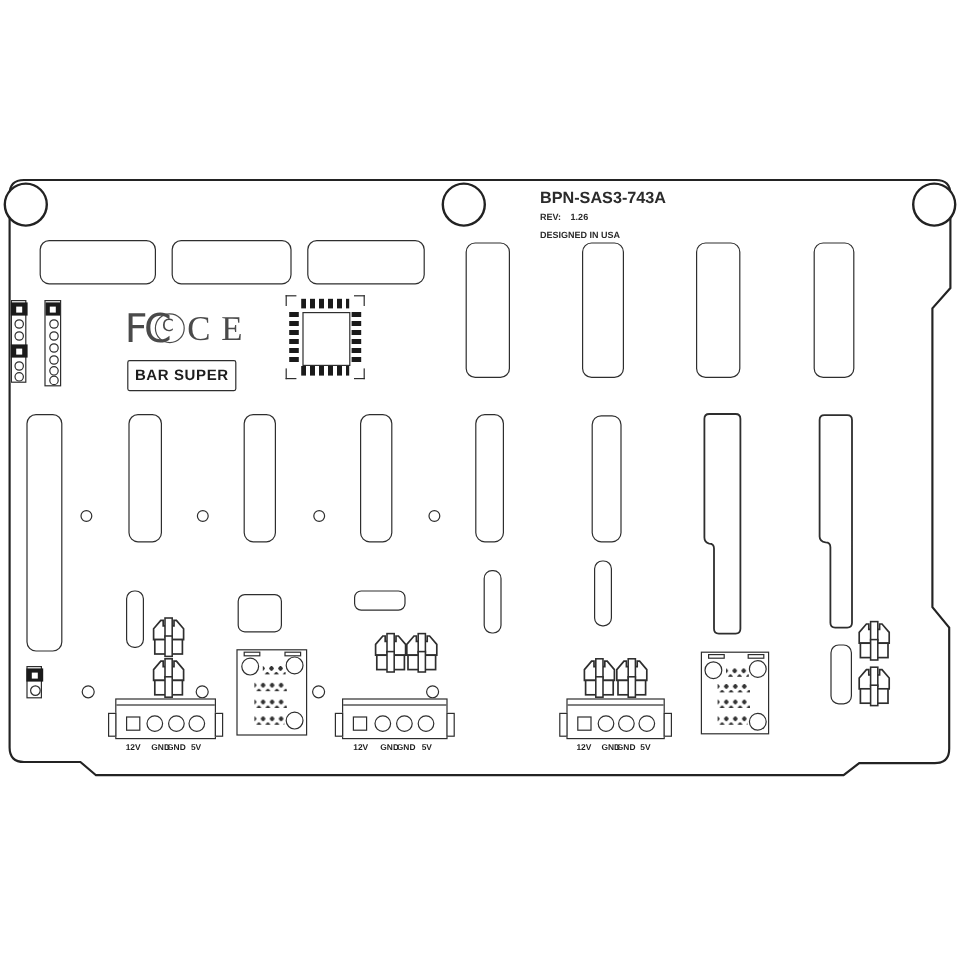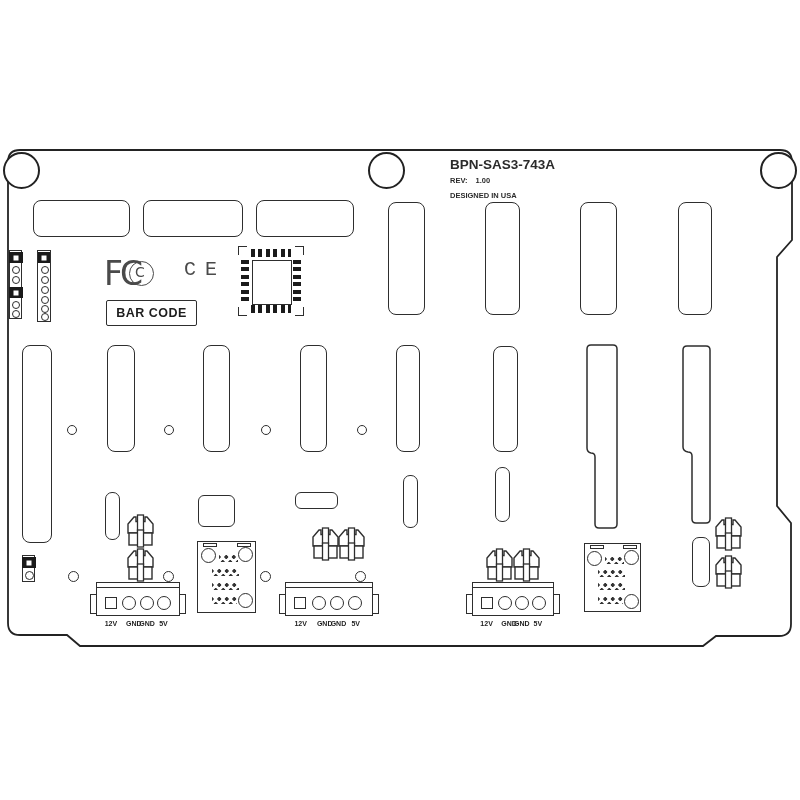--- a/index.html
+++ b/index.html
@@ -23,22 +23,22 @@
   .model{font-size:13.5px;font-weight:bold;letter-spacing:0;}
   .rev{font-size:7.5px;font-weight:bold;margin-top:4px;}
   .rev .val{margin-left:8px;}
   .origin{font-size:7.5px;font-weight:bold;margin-top:6px;}
   
   .fcc{position:absolute;left:104px;top:254px;width:58px;height:40px;color:#4a4a4a;}
   .fcc .f{position:absolute;left:0;top:0;font-size:33px;font-family:"DejaVu Sans",sans-serif;}
   .fcc .c{position:absolute;left:16px;top:0;font-size:33px;font-family:"DejaVu Sans",sans-serif;}
   .fcc .ring{position:absolute;left:25px;top:7px;width:23px;height:23px;border:1.5px solid #4a4a4a;border-radius:50%;}
   .fcc .c2{position:absolute;left:5px;top:2px;font-size:14px;font-family:"DejaVu Sans",sans-serif;}
-  .ce{position:absolute;left:156px;top:258px;font-size:20px;color:#4a4a4a;letter-spacing:9px;
-      font-family:Liberation Mono, monospace;margin-left:28px;}
+  .ce{position:absolute;left:156px;top:258px;font-size:29px;color:#4a4a4a;letter-spacing:9px;
+      font-family:Liberation Serif, serif;}
   .barcode{position:absolute;left:106px;top:300px;width:89px;height:24px;border:1.5px solid #2e2e2e;
            border-radius:2px;display:flex;align-items:center;justify-content:center;
            font-size:12.5px;font-weight:bold;letter-spacing:0.5px;color:#1d1d1d;background:#fff;}
   
   .qfp{position:absolute;left:238px;top:246px;width:66px;height:70px;}
   .qfp .br{position:absolute;width:8px;height:8px;border:0 solid #2e2e2e;}
   .qfp .tl{left:0;top:0;border-left-width:1.5px;border-top-width:1.5px;}
   .qfp .tr{right:0;top:0;border-right-width:1.5px;border-top-width:1.5px;}
   .qfp .bl{left:0;bottom:0;border-left-width:1.5px;border-bottom-width:1.5px;}
   .qfp .brr{right:0;bottom:0;border-right-width:1.5px;border-bottom-width:1.5px;}
@@ -96,21 +96,21 @@
   </svg>
 
   <div class="mount" style="left:3px;top:152px;width:37px;height:37px;"></div>
   <div class="mount" style="left:368px;top:152px;width:37px;height:37px;"></div>
   <div class="mount" style="left:760px;top:152px;width:37px;height:37px;"></div>
 
 
   <div class="titleblock">
     <div class="model">BPN-SAS3-743A</div>
     <div class="rev">
-      <span>REV:</span><span class="val">1.00</span>
+      <span>REV:</span><span class="val">1.26</span>
     </div>
     <div class="origin">DESIGNED IN USA</div>
   </div>
 
   <div class="slot" style="left:33px;top:200px;width:97px;height:37px;"></div>
   <div class="slot" style="left:143px;top:200px;width:100px;height:37px;"></div>
   <div class="slot" style="left:256px;top:200px;width:98px;height:37px;"></div>
 
   <div class="slot" style="left:388px;top:202px;width:37px;height:113px;"></div>
   <div class="slot" style="left:485px;top:202px;width:35px;height:113px;"></div>
@@ -144,21 +144,21 @@
 
   <div class="fcc">
     <span class="f">F</span>
     <span class="c">C</span>
     <span class="ring">
         <span class="c2">C</span>
       </span>
   </div>
   <div class="ce">CE</div>
 
-  <div class="barcode">BAR CODE</div>
+  <div class="barcode">BAR SUPER</div>
 
   <div class="qfp">
     <div class="br tl"></div>
     <div class="br tr"></div>
     <div class="br bl"></div>
     <div class="br brr"></div>
     <div class="padh" style="top:3px;"></div>
     <div class="padh" style="top:59px;"></div>
     <div class="padv" style="left:3px;"></div>
     <div class="padv" style="left:55px;"></div>

